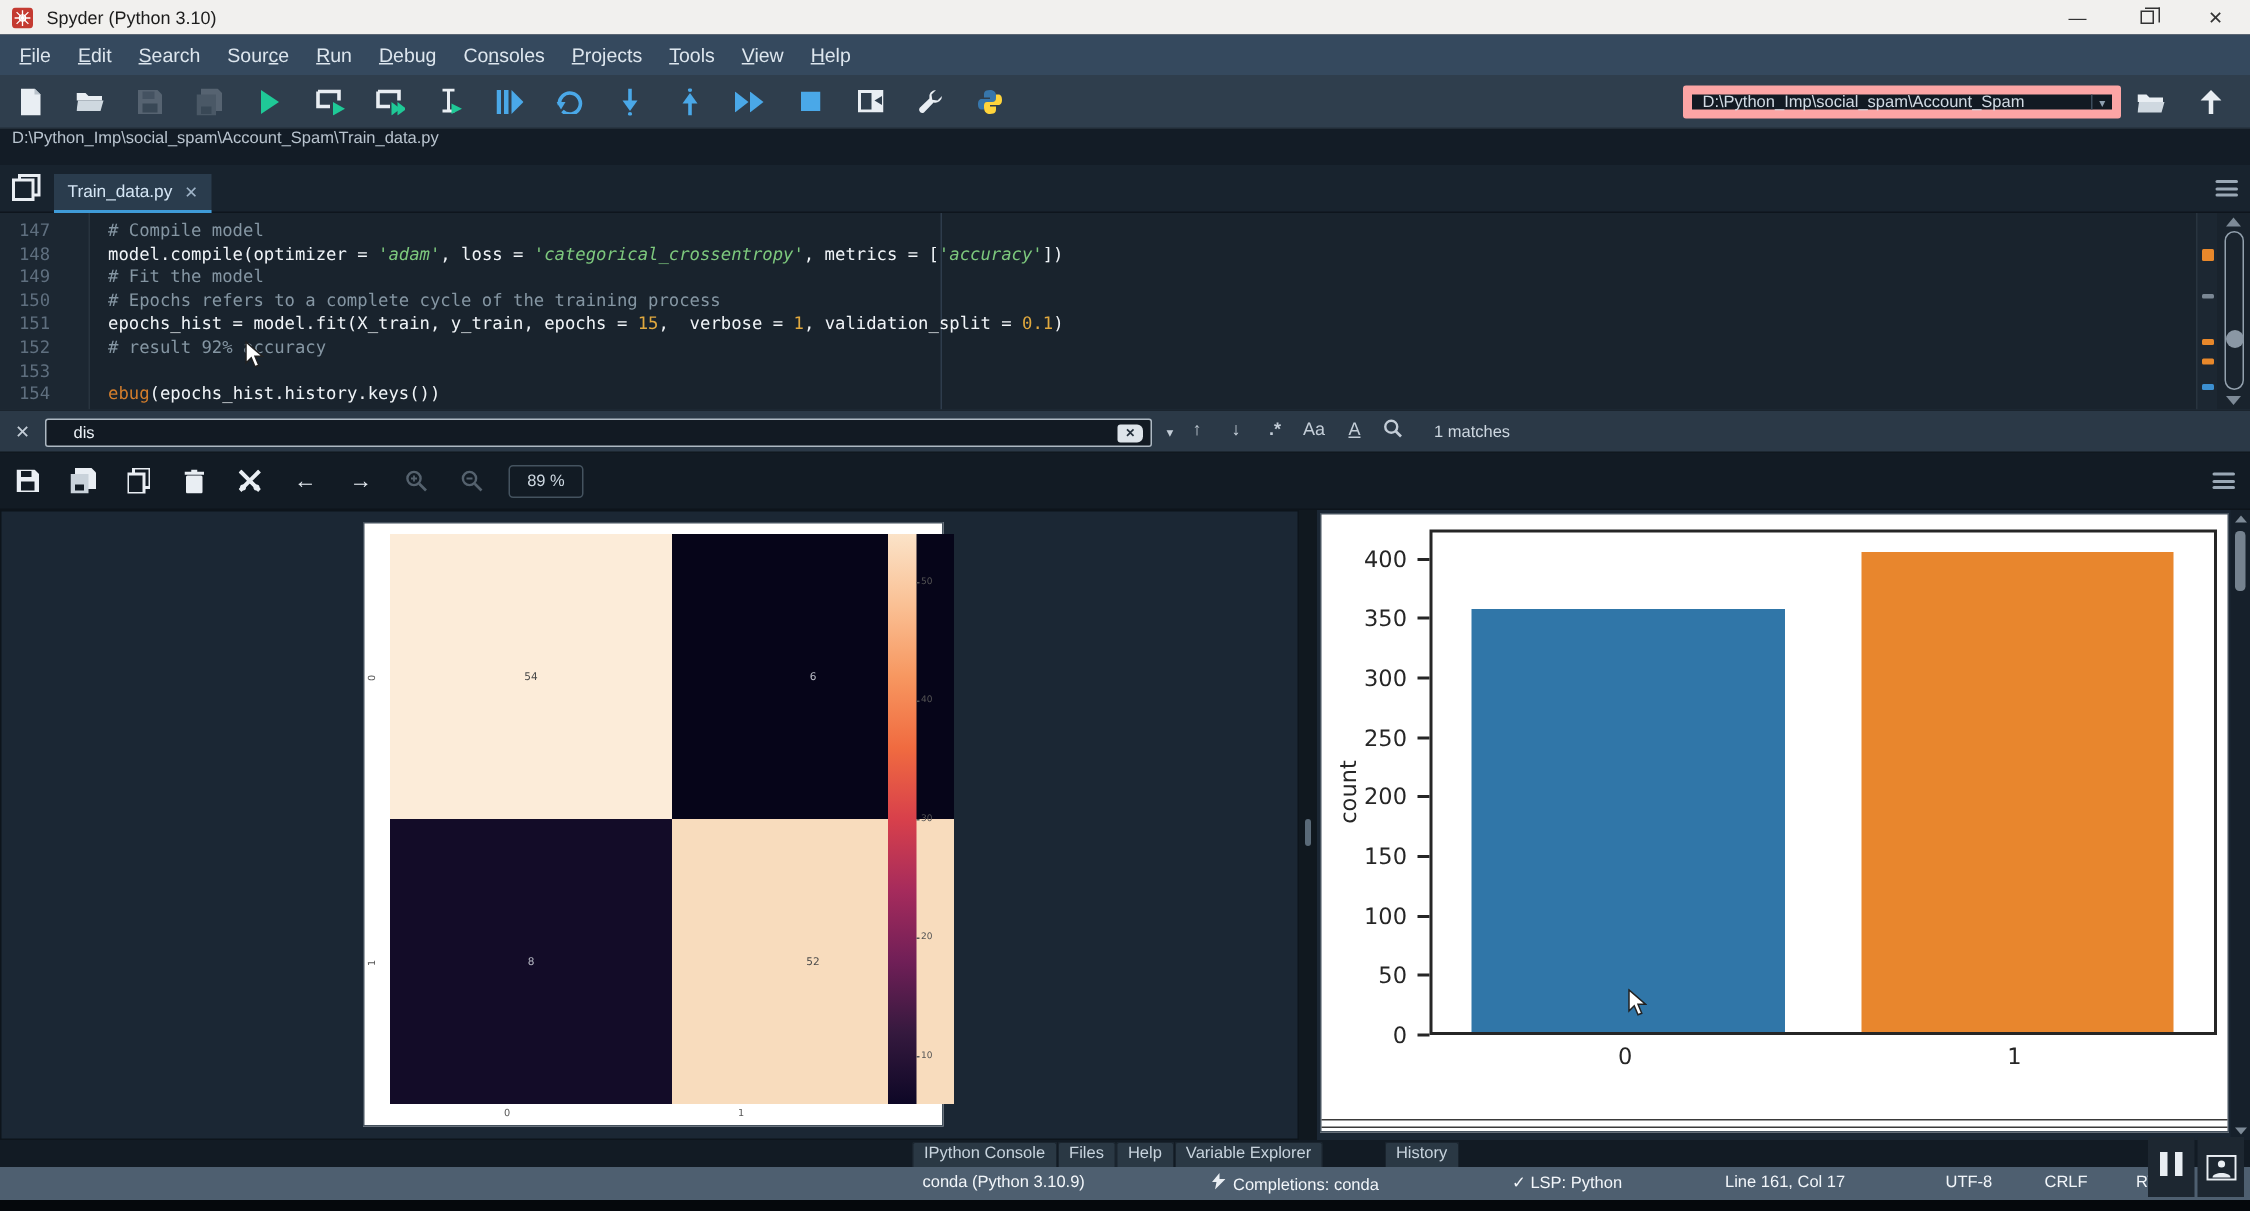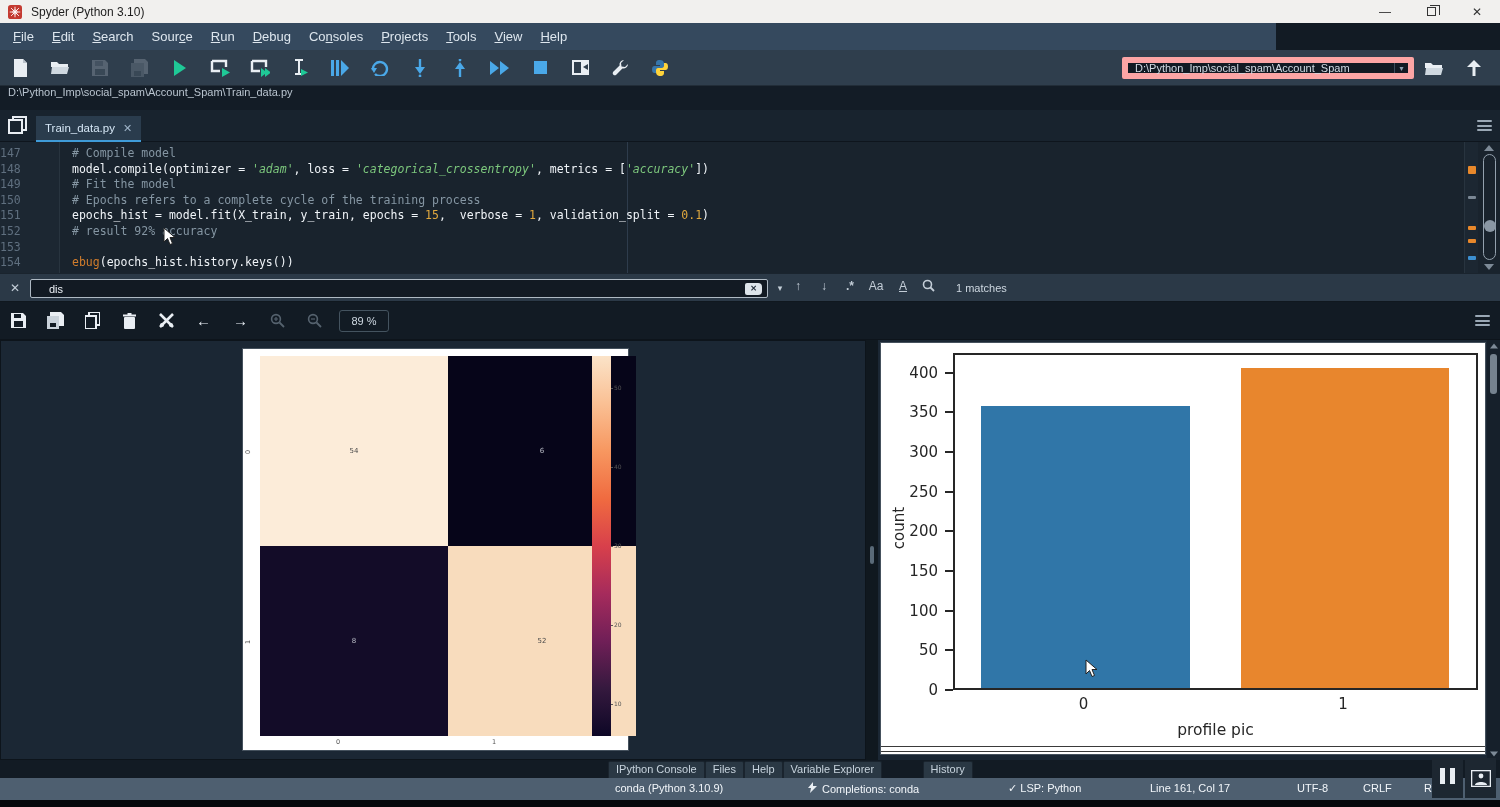--- a/index.html
+++ b/index.html
@@ -13,21 +13,21 @@
               display:flex; align-items:center; color:#1c1c1c; font-size:12px; }
   .titlebar .logo { width:14px; height:14px; margin:0 9px 0 8px; }
   .win-controls { position:absolute; right:0; top:0; height:23px; display:flex; }
   .win-btn { width:46px; height:23px; display:flex; align-items:center; justify-content:center;
              color:#333; font-size:12px; }
   .restore-glyph { width:9px; height:9px; border:1px solid #333; position:relative; background:#f1f0ee; }
   .restore-glyph:before { content:""; position:absolute; left:2px; top:-3px; width:9px; height:9px;
              border:1px solid #333; border-left:none; border-bottom:none; }
 
   
-  .menubar { left:0; top:23px; width:1276px; height:27px; background:#35495e;
+  .menubar { left:0; top:23px; width:1500px; height:27px; background:#35495e;
              display:flex; align-items:center; padding-left:4px; }
   .menu-item { color:#dde6ee; font-size:13px; padding:3px 9px; }
   .menu-item u { text-decoration:underline; }
 
   
   .toolbar { left:0; top:50px; width:1500px; height:36px; background:#2f3e4d;
              border-bottom:1px solid #222d38; display:flex; align-items:center; }
   .tb-btn { width:40px; height:32px; display:flex; align-items:center; justify-content:center; }
   .workdir-wrap { position:absolute; right:86px; top:7px; width:292px; height:22px;
                   background:#121a23; border:6px solid #fca5a5; border-radius:2px;
@@ -50,21 +50,21 @@
   .ed-tab .close-x { color:#9fb4c8; font-size:11px; }
   .hamburger { width:15px; height:11px; display:flex; flex-direction:column; justify-content:space-between; }
   .hamburger span { display:block; height:2px; background:#9aa8b5; border-radius:1px; }
 
   
   .editor { left:0; top:142px; width:1500px; height:131px; background:#19232d;
             font-family:"DejaVu Sans Mono", monospace; font-size:11.5px; }
   .gutter { position:absolute; left:0; top:0; width:60px; height:100%; background:#1c2732;
             border-right:1px solid #28343f; }
   .code-line { position:absolute; left:0; width:100%; height:15.6px; line-height:15.6px; white-space:pre; }
-  .ln { position:absolute; left:0; width:46px; text-align:left; color:#5f6f7f; }
+  .ln { position:absolute; left:0; width:46px; text-align:center; color:#5f6f7f; }
   .lc { position:absolute; left:72px; }
   .tok-comment { color:#8596a3; }
   .tok-code    { color:#f0f4f8; }
   .tok-string  { color:#7dc87d; font-style:italic; }
   .tok-number  { color:#e0a83e; }
   .tok-builtin { color:#d27d2c; }
   .ruler { position:absolute; left:627px; top:0; width:1px; height:100%; background:#2e3c4c; }
   .flagcol { position:absolute; left:1464px; top:0; width:14px; height:100%; background:#1c2732;
              border-left:1px solid #28343f; }
   .flag { position:absolute; left:3px; width:8px; border-radius:1px; }
@@ -494,21 +494,20 @@
           <div class="bc-ytick" style="top: 139.765px;">250</div>
           <div class="bc-ytickmark" style="top: 147.765px;"></div>
           <div class="bc-ytick" style="top: 100.118px;">300</div>
           <div class="bc-ytickmark" style="top: 108.118px;"></div>
           <div class="bc-ytick" style="top: 60.4706px;">350</div>
           <div class="bc-ytickmark" style="top: 68.4706px;"></div>
           <div class="bc-ytick" style="top: 20.8235px;">400</div>
           <div class="bc-ytickmark" style="top: 28.8235px;"></div>
           <div class="bc-xtick" style="left: 182.5px;">0</div>
           <div class="bc-xtick" style="left: 442px;">1</div>
-          <div class="bc-xlabel">profile pic</div>
           <div class="bc-ylabel">count</div>
           <div class="fig-hline" style="top: 403px;"></div>
           <div class="fig-hline" style="top: 408px;"></div>
         </div>
       <div class="r-scroll">
         <div class="tri-up abs" style="left:2px; top:3px; transform:scale(0.8);"></div>
         <div class="r-thumb"></div>
         <div class="tri-down abs" style="left:2px; bottom:3px; transform:scale(0.8);"></div>
       </div>
     </div>

